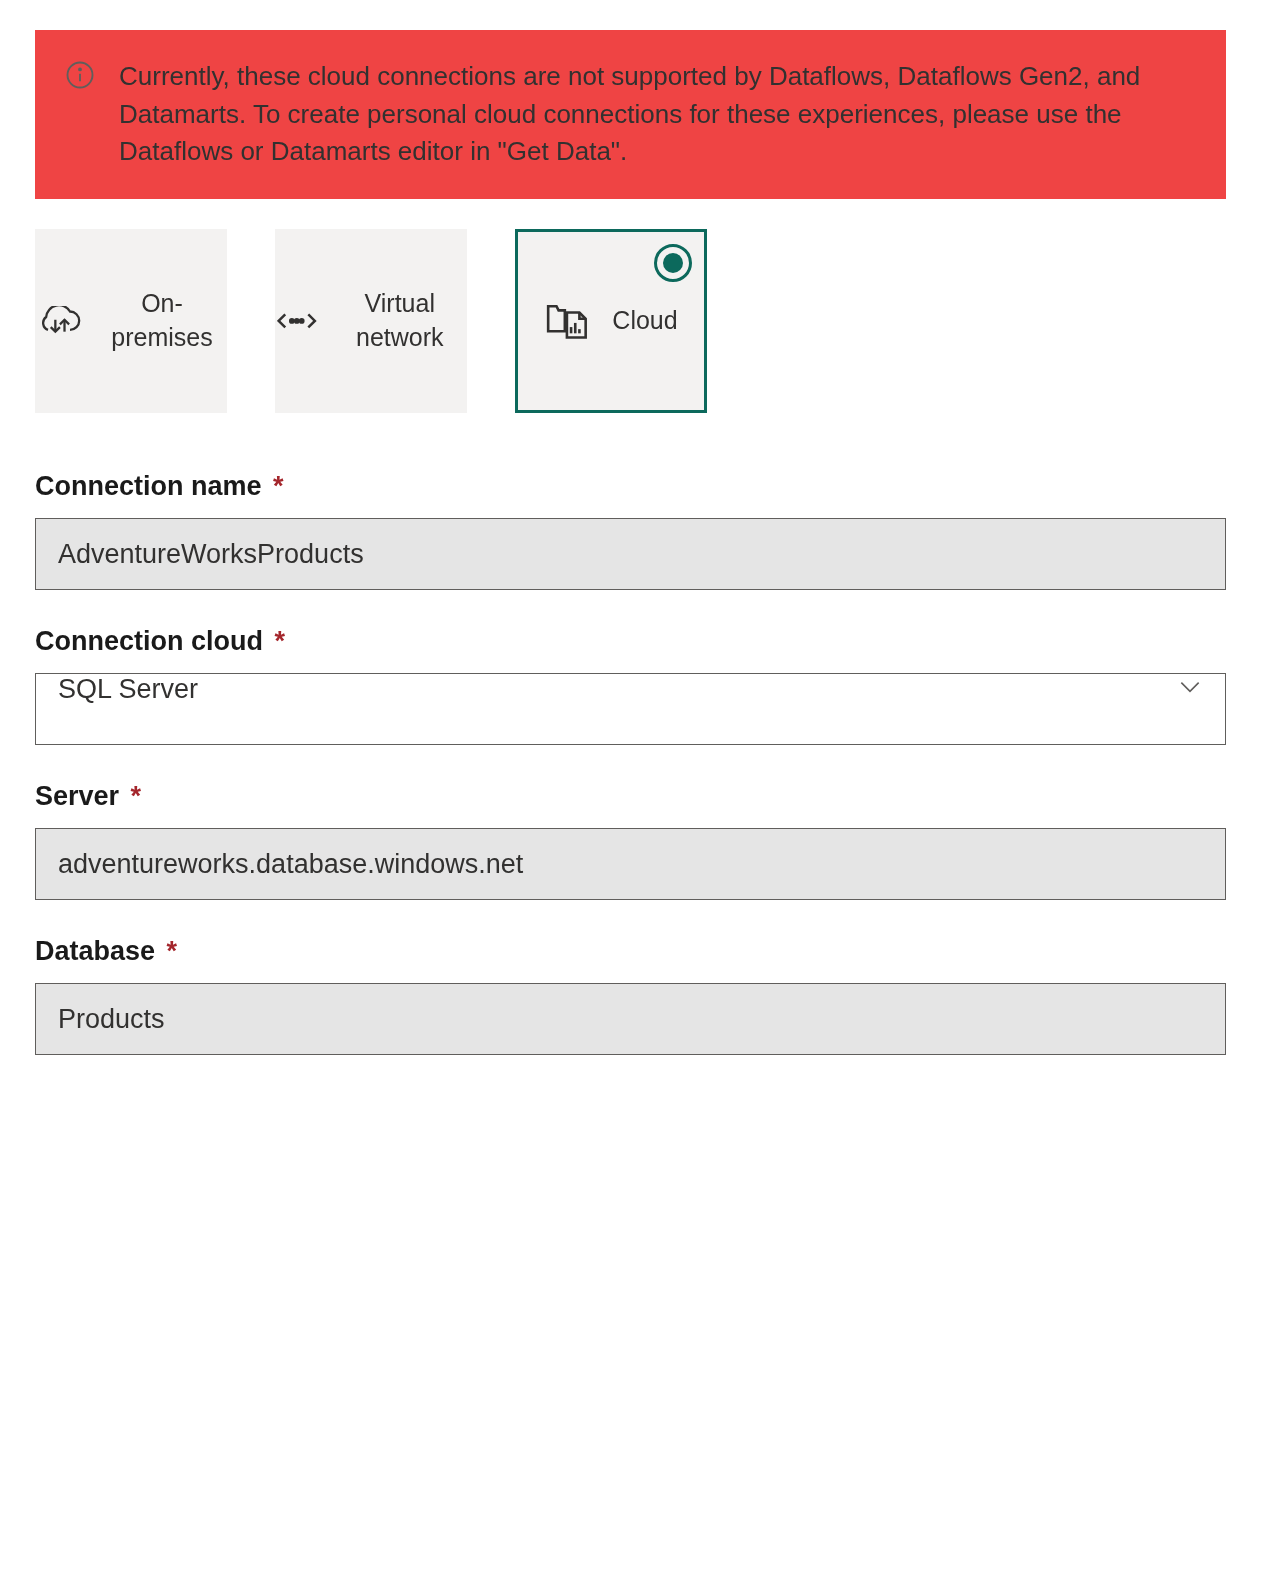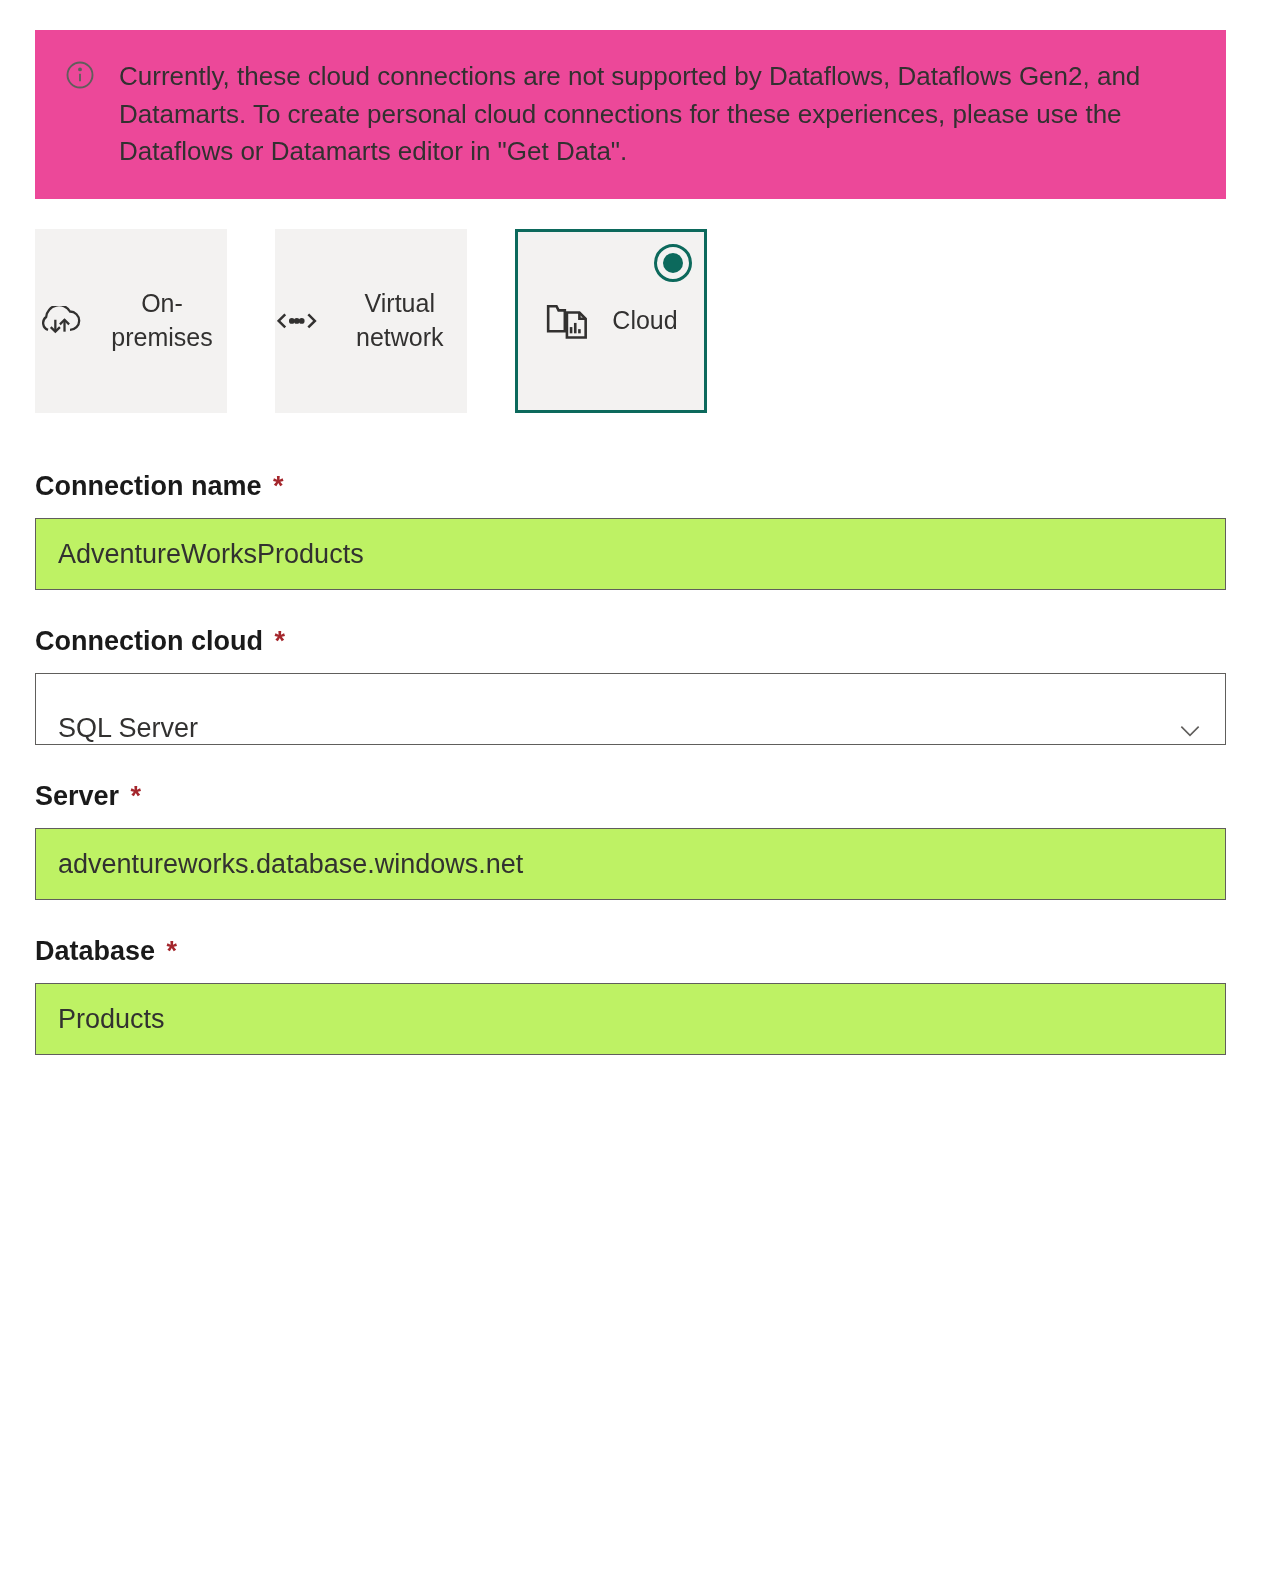--- a/index.html
+++ b/index.html
@@ -35,21 +35,21 @@
       align-items: center;
       justify-content: center;
       cursor: pointer;
       color: #0c695c;
     }
     .close-btn svg {
       width: 32px;
       height: 32px;
     }
     .info-banner {
-      background: #ec4899;
+      background: #ef4444;
       padding: 28px 30px;
       display: flex;
       gap: 24px;
       margin-bottom: 30px;
     }
     .info-icon {
       flex-shrink: 0;
       width: 30px;
       height: 30px;
       margin-top: 2px;
@@ -129,33 +129,33 @@
       margin-left: 4px;
     }
     .form-input {
       width: 100%;
       height: 72px;
       border: 1px solid #605e5c;
       padding: 16px 22px;
       font-size: 27px;
       font-family: inherit;
       color: #323130;
-      background: #bef264;
+      background: #e5e5e5;
     }
     .form-select {
       width: 100%;
       height: 72px;
       border: 1px solid #605e5c;
       padding: 0 22px;
       font-size: 27px;
       font-family: inherit;
       color: #323130;
       background: #ffffff;
       display: flex;
-      align-items: flex-end;
+      align-items: flex-start;
       justify-content: space-between;
       cursor: pointer;
     }
     .chevron-down {
       width: 26px;
       height: 26px;
       color: #605e5c;
     }
   </style>
 </head>

